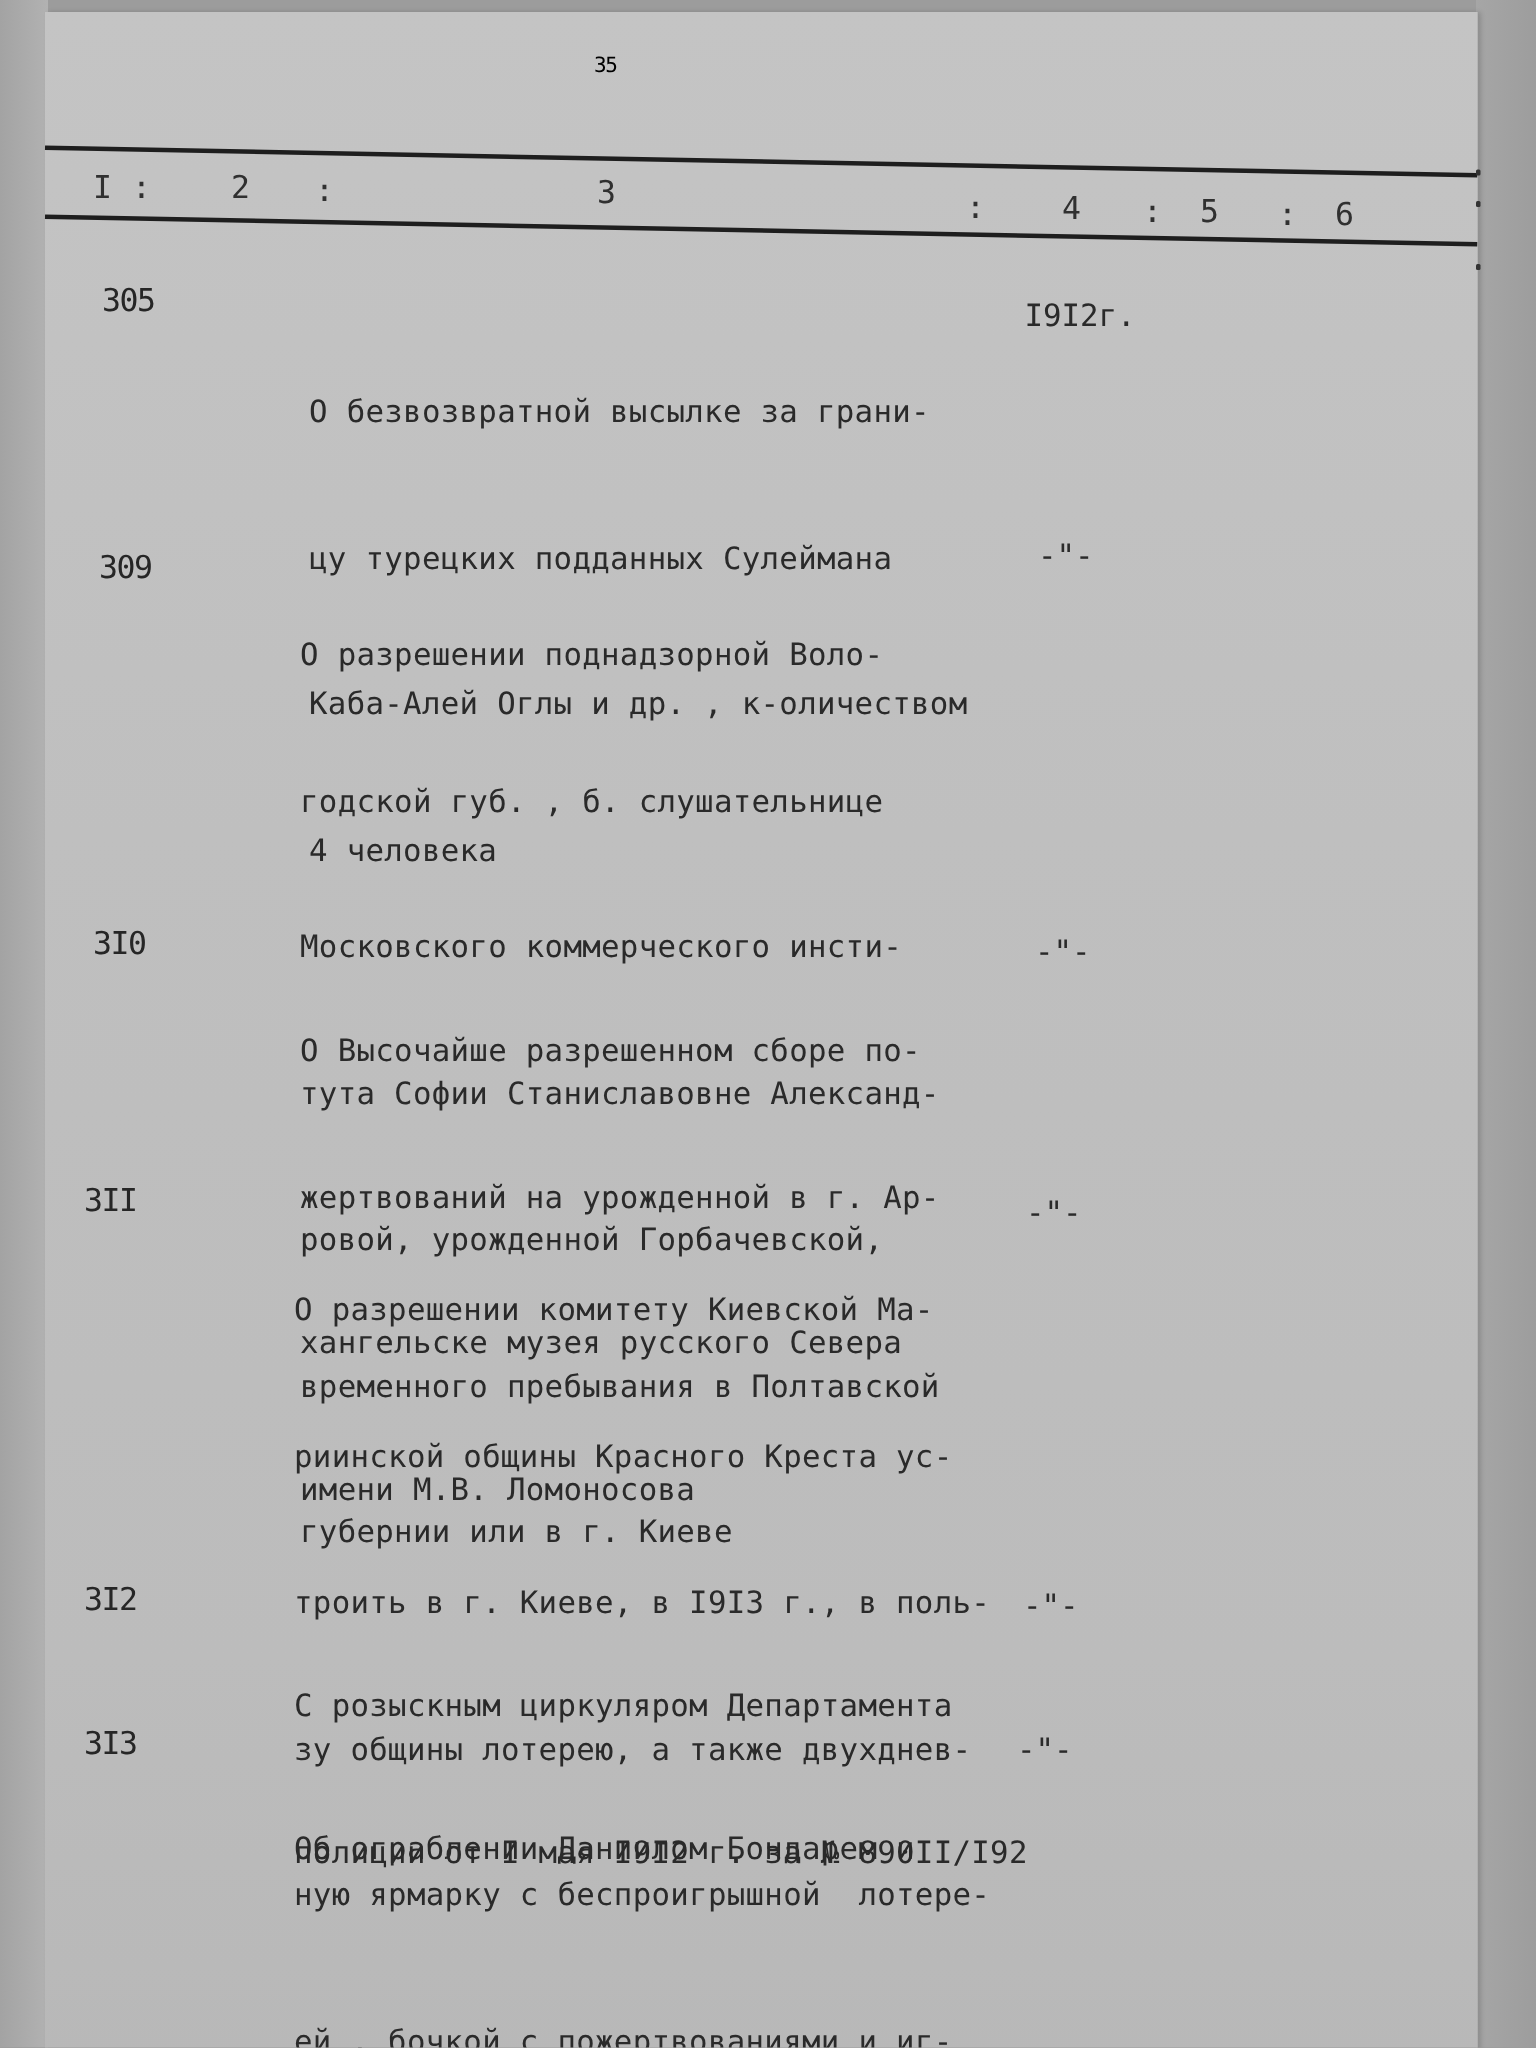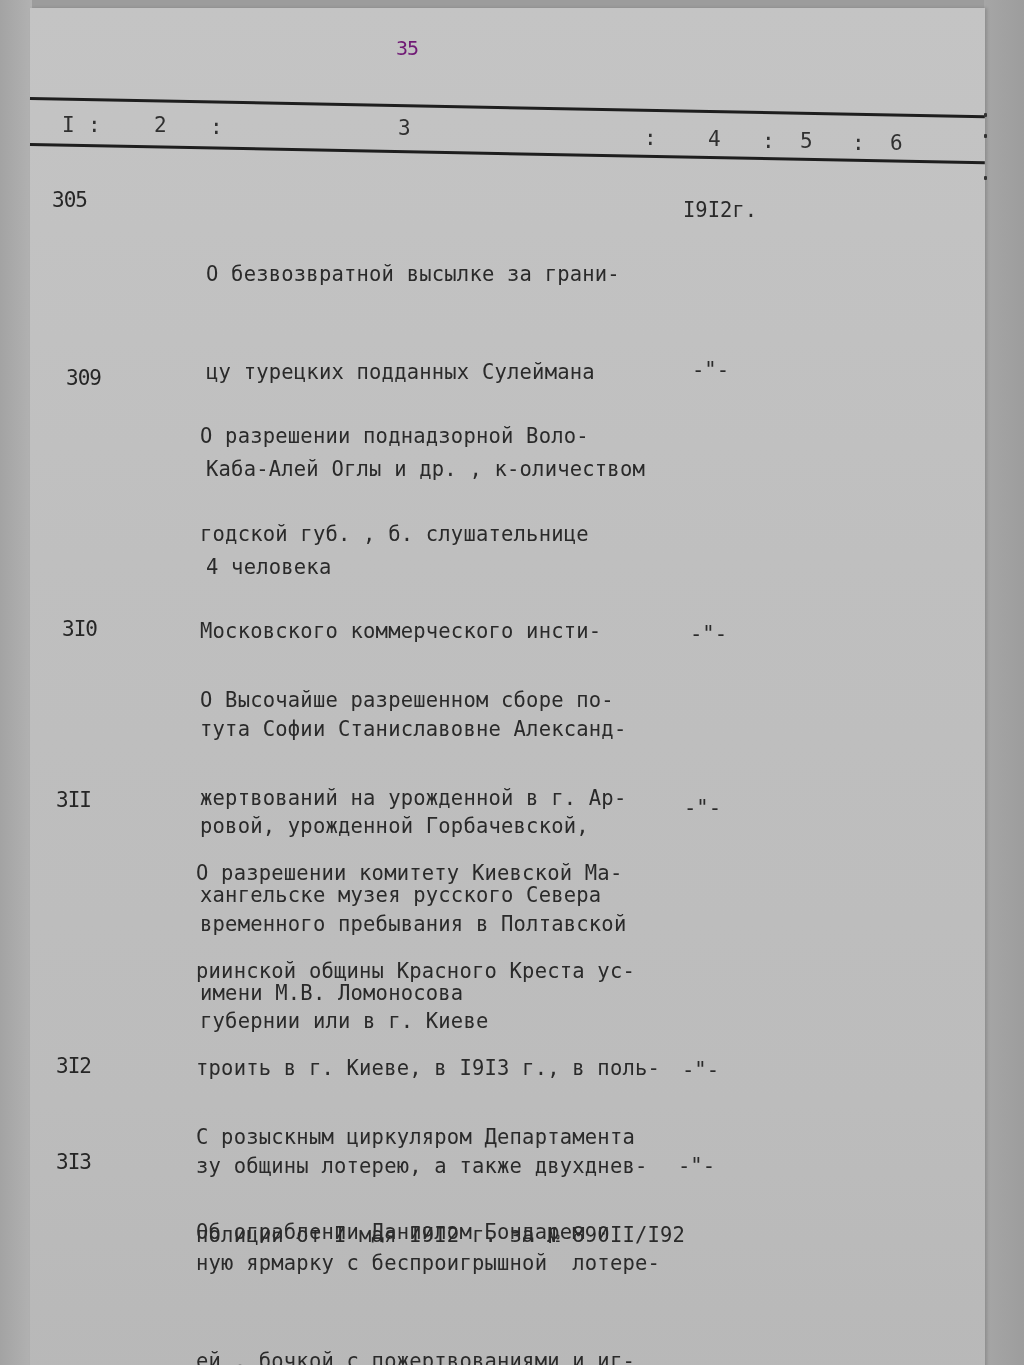--- a/index.html
+++ b/index.html
@@ -32,43 +32,43 @@
     top: 8px;
     width: 955px;
     height: 1370px;
     background: linear-gradient(180deg, #c4c4c4 0%, #bfbfbf 40%, #bcbcbc 80%, #b8b8b8 100%);
     box-shadow: 2px 0 3px rgba(0,0,0,0.15);
   }
   .page-number {
     position: absolute;
     left: 396px;
     top: 36px;
-    font-size: 20px;
-    color: #701a75;
+    font-size: 14px;
+    color: #000000;
     letter-spacing: -1px;
   }
   .rule {
     position: absolute;
     left: 30px;
     height: 3px;
     background: #1e1e1e;
     transform-origin: left center;
   }
   .rule-top { top: 97px; width: 955px; transform: rotate(1.1deg); }
   .rule-bottom { top: 143px; width: 955px; transform: rotate(1.1deg); }
 
   .col-header {
     position: absolute;
     font-size: 21px;
     color: #303030;
   }
 
   .row-num {
     position: absolute;
-    left: 52px;
+    left: 68px;
     font-size: 21px;
     color: #262626;
     letter-spacing: -1px;
   }
   .row-text {
     position: absolute;
     left: 208px;
     font-size: 20.5px;
     line-height: 32.5px;
     color: #2a2a2a;

